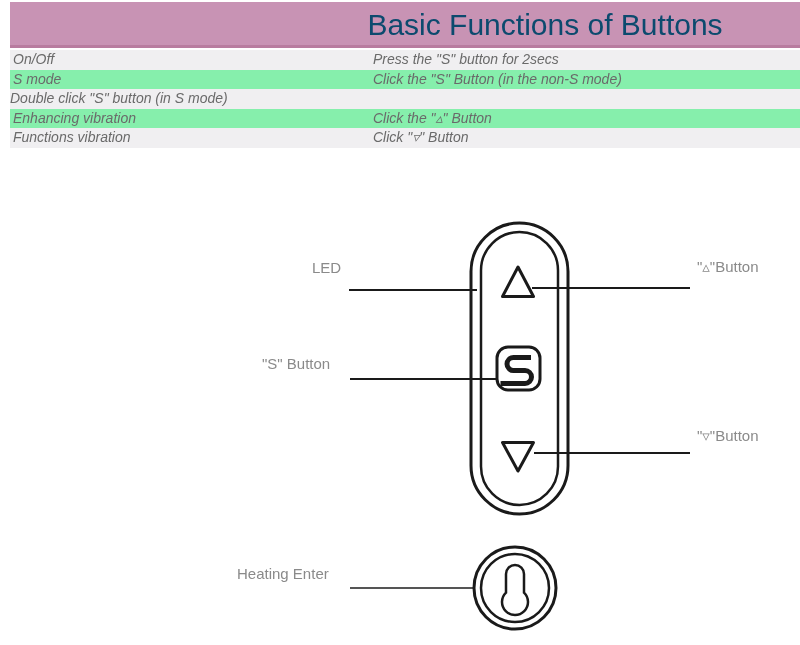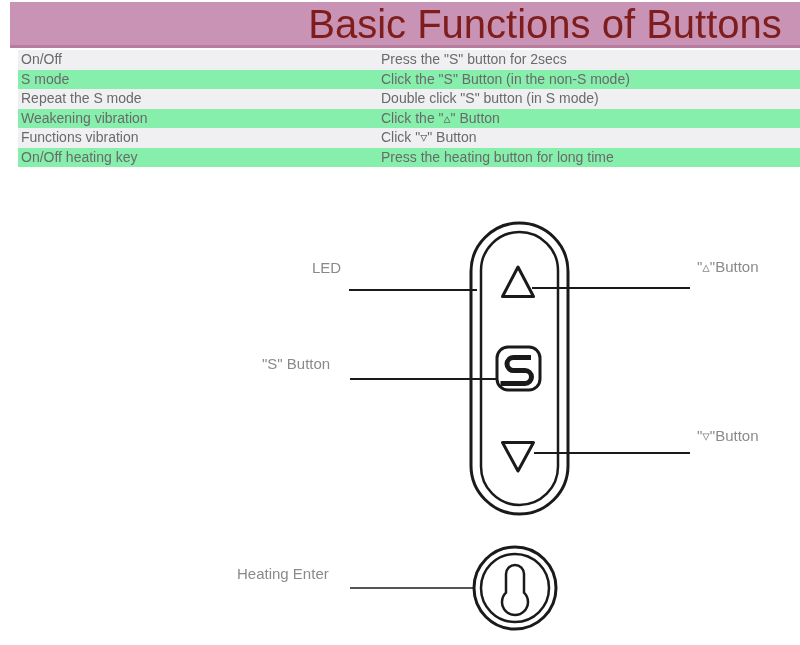--- a/index.html
+++ b/index.html
@@ -8,24 +8,24 @@
     font-family:"Liberation Sans", sans-serif;overflow:hidden;
   }
   
   .banner{
     position:absolute;left:10px;right:0;top:2px;height:43px;
     background:#c893b4;border-bottom:3px solid #b87c9f;
   }
   .banner-title{
     position:absolute;left:290px;right:10px;top:0;height:43px;
     line-height:45px;text-align:center;
-    font-size:40px;color:#7f1d1d;white-space:nowrap;
+    font-size:30px;color:#0c4a6e;white-space:nowrap;
   }
   
-  .ftable{position:absolute;left:18px;right:0;top:50px;}
+  .ftable{position:absolute;left:10px;right:0;top:50px;font-style:italic;}
   .frow{display:flex;height:19.5px;line-height:19.5px;font-size:14px;color:#6a6a6a;}
   .frow.odd{background:#f0eff1;}
   .frow.even{background:#86efac;}
   .cell-l{width:360px;padding-left:3px;flex:none;white-space:nowrap;overflow:hidden;}
   .cell-r{flex:1;white-space:nowrap;overflow:hidden;}
   
   .diagram-svg{position:absolute;left:0;top:210px;width:800px;height:435px;}
   .dlabel{
     position:absolute;font-size:15px;color:#8a8a8a;white-space:nowrap;
   }
@@ -45,34 +45,29 @@
 <div class="ftable">
   <div class="frow odd">
     <div class="cell-l">On/Off</div>
     <div class="cell-r">Press the "S" button for 2secs</div>
   </div>
   <div class="frow even">
     <div class="cell-l">S mode</div>
     <div class="cell-r">Click the "S" Button (in the non-S mode)</div>
   </div>
   <div class="frow odd">
-    <div class="cell-l">Repeat the S mode</div>
     <div class="cell-r">Double click "S" button (in S mode)</div>
   </div>
   <div class="frow even">
-    <div class="cell-l">Weakening vibration</div>
+    <div class="cell-l">Enhancing vibration</div>
     <div class="cell-r">Click the "▵" Button</div>
   </div>
   <div class="frow odd">
     <div class="cell-l">Functions vibration</div>
     <div class="cell-r">Click "▿" Button</div>
-  </div>
-  <div class="frow even">
-    <div class="cell-l">On/Off heating key</div>
-    <div class="cell-r">Press the heating button for long time</div>
   </div>
 </div>
 
 <svg class="diagram-svg" viewBox="0 210 800 435">
 
   <rect x="471" y="223" width="97" height="291" rx="48.5" fill="#ffffff" stroke="#1a1a1a" stroke-width="3"></rect>
   <rect x="481" y="232" width="77" height="273" rx="38.5" fill="none" stroke="#1a1a1a" stroke-width="2.5"></rect>
 
   <path d="M 518 267 L 533.5 296.5 L 502.5 296.5 Z" fill="none" stroke="#1a1a1a" stroke-width="3" stroke-linejoin="round"></path>
 

